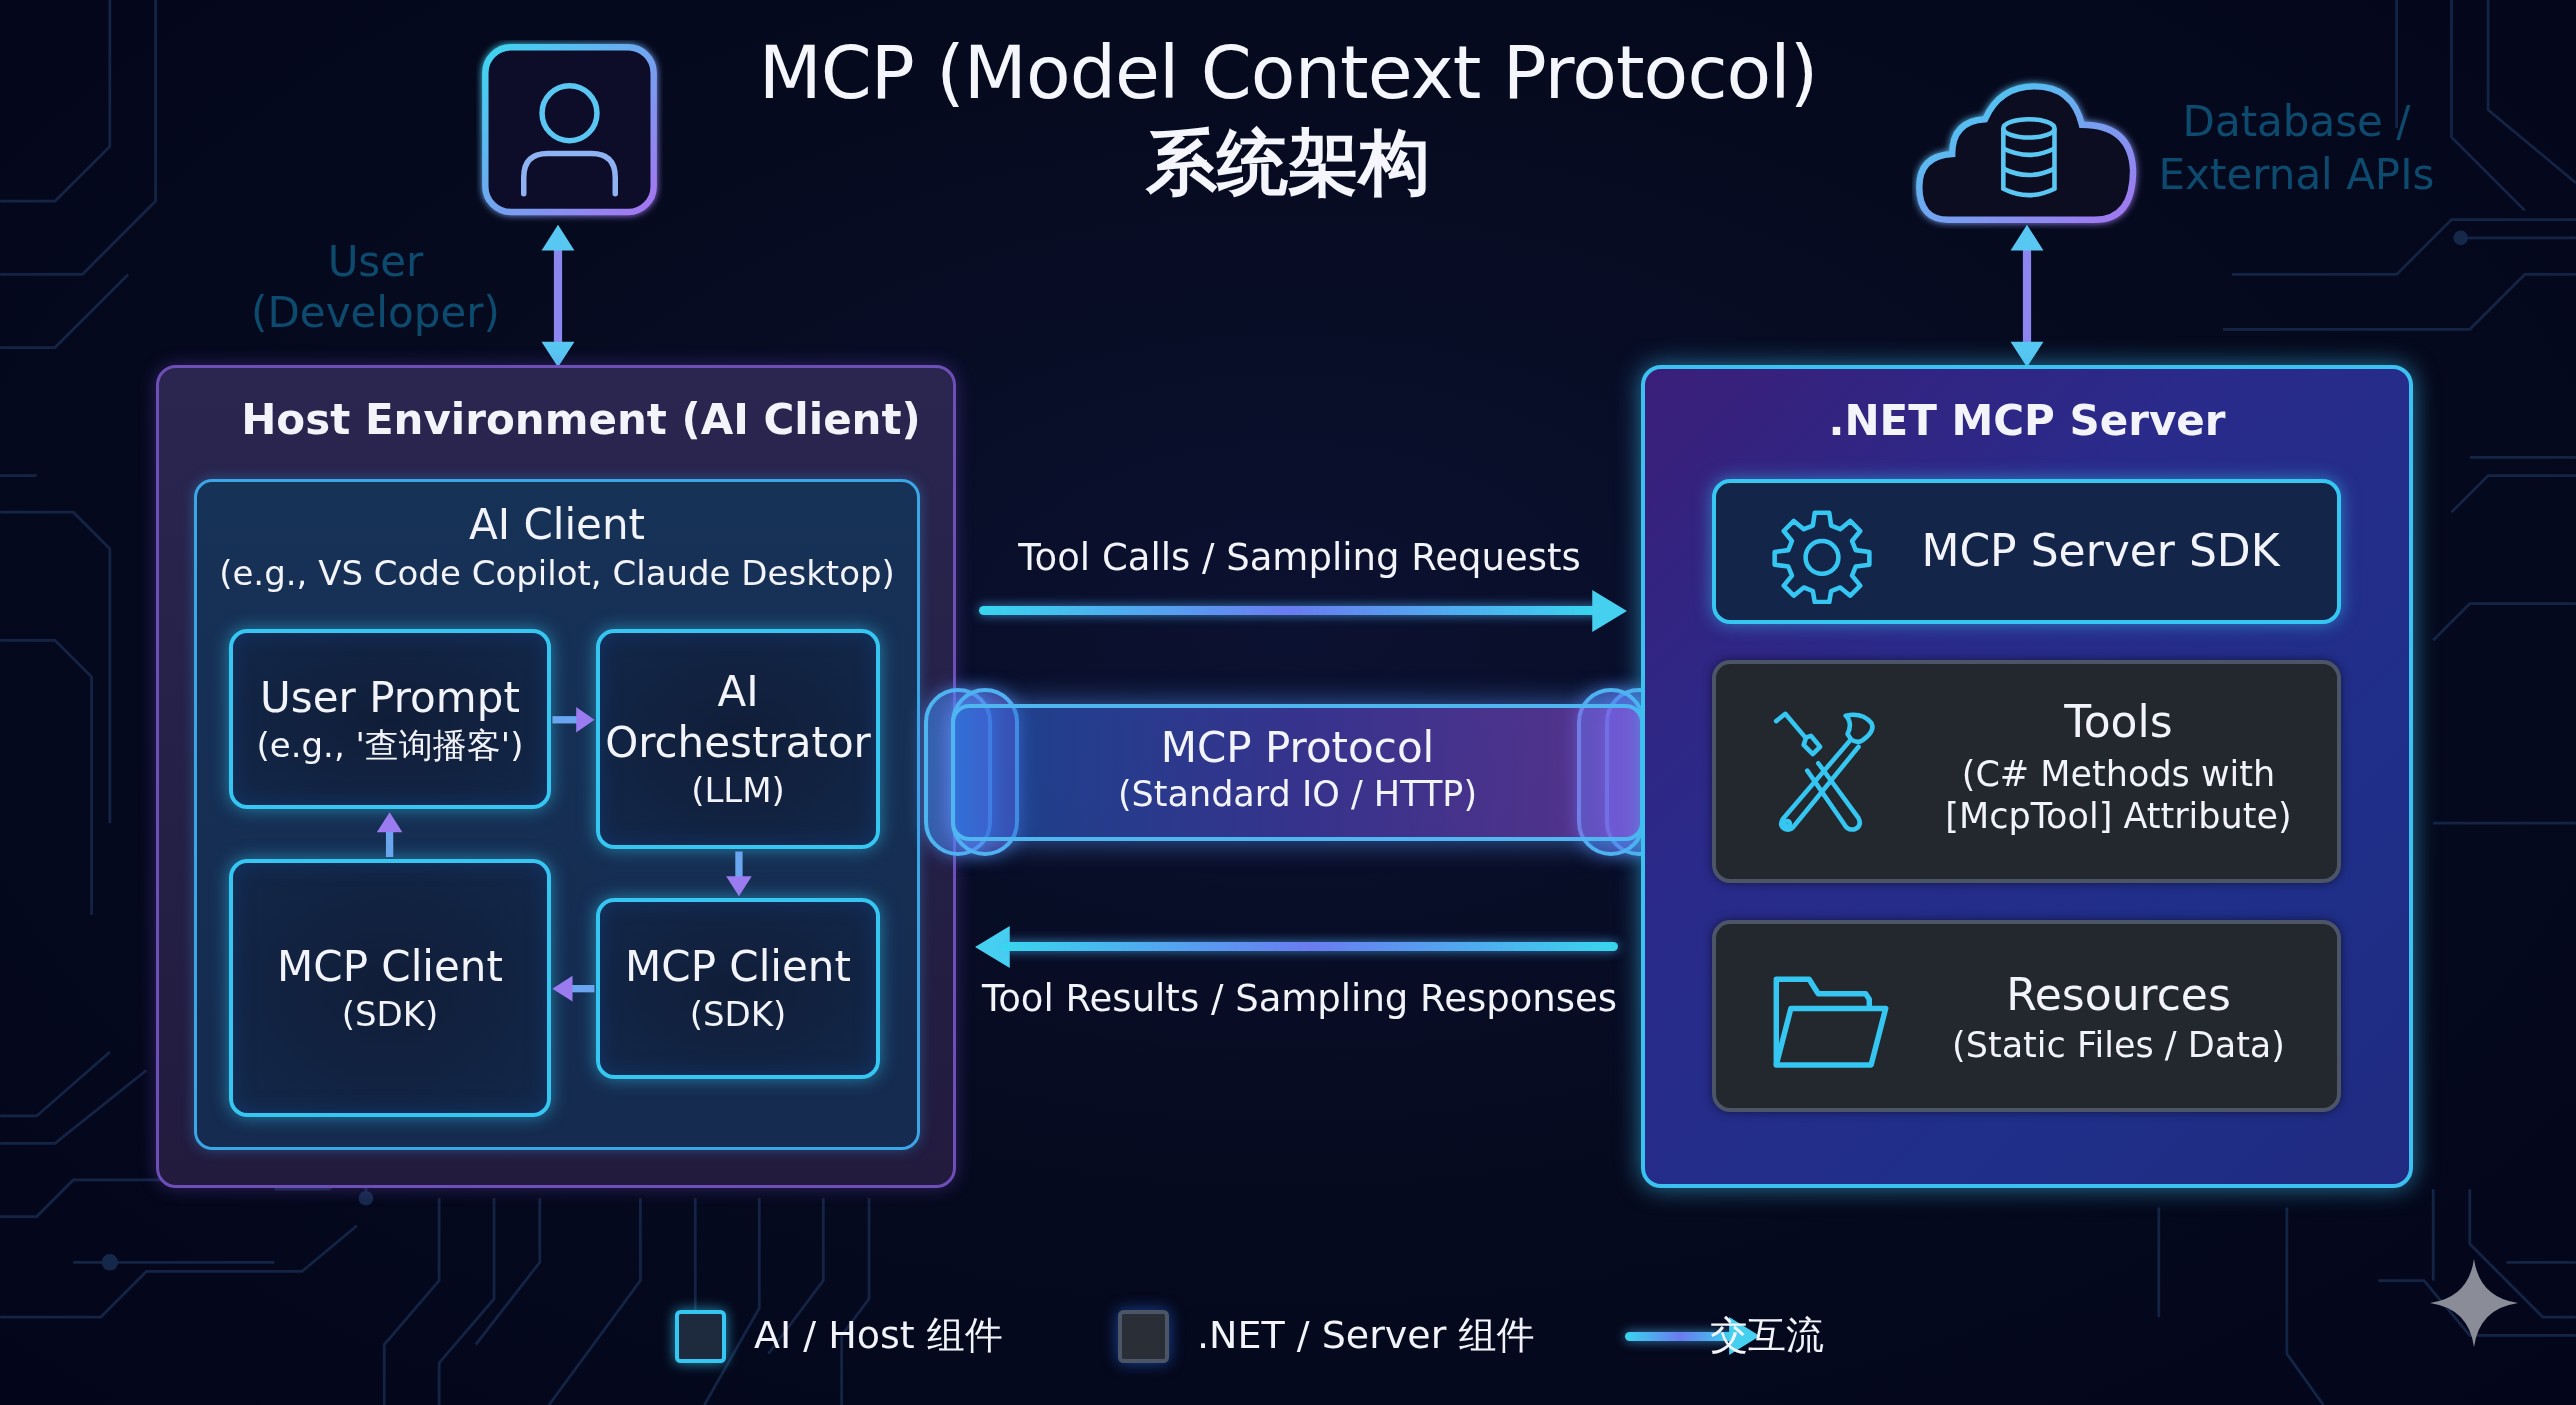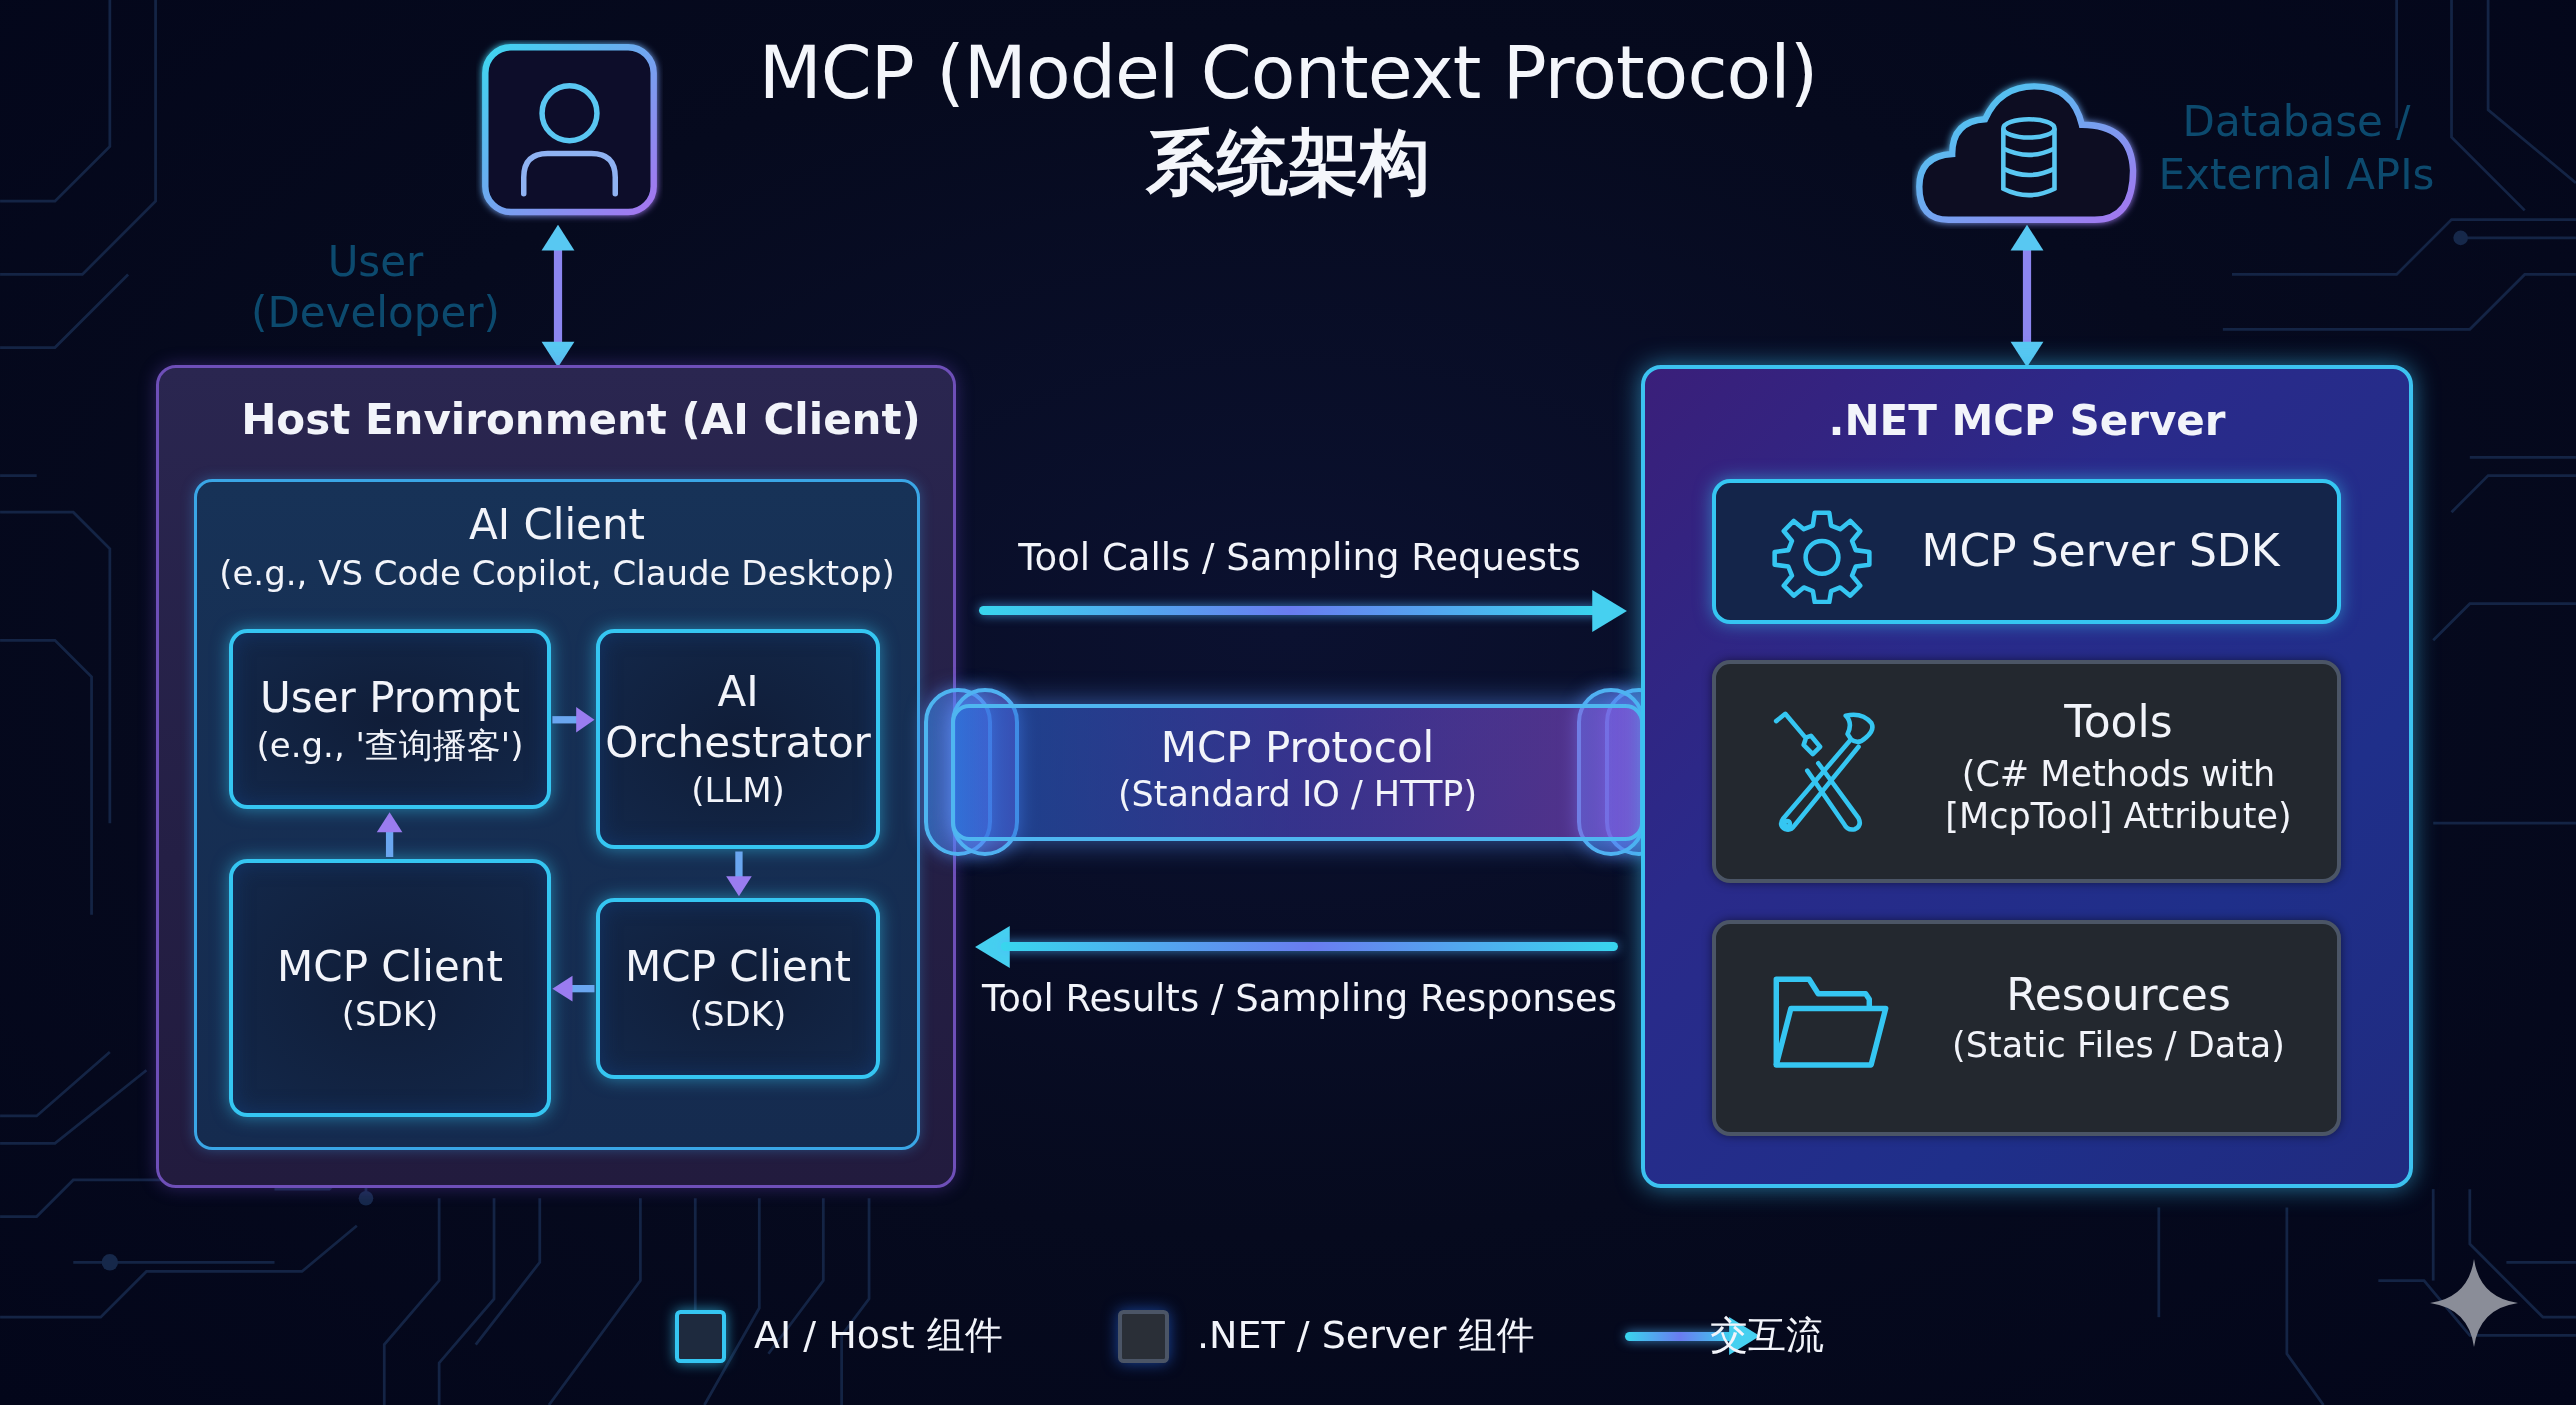--- a/index.html
+++ b/index.html
@@ -273,21 +273,21 @@
       <path d="M108 30 Q100 38 92 32 L88 26 Q94 14 86 6 Q104 2 114 14 Q118 22 108 30 Z"></path>
       <path d="M90 34 L18 118 Q12 126 20 130 Q26 132 30 126 L100 40"></path>
       <circle cx="22" cy="124" r="3"></circle>
     </g>
   </svg>
   <div class="box-text" style="left:201px;width:403px;top:31px;font-size:44px;line-height:53px;">Tools</div>
   <div class="box-text" style="left:201px;width:403px;top:88px;font-size:35px;line-height:44px;">(C# Methods with</div>
   <div class="box-text" style="left:201px;width:403px;top:130px;font-size:35px;line-height:44px;">[McpTool] Attribute)</div>
 </div>
 
-<div class="abs gray-box" style="left:1712px;top:920px;width:629px;height:216px;">
+<div class="abs gray-box" style="left:1712px;top:920px;width:629px;height:192px;">
   <svg class="abs" style="left:53px;top:46px;width:124px;height:106px" viewBox="0 0 136 116">
     <g fill="none" stroke="#35c6f2" stroke-width="6" stroke-linejoin="round">
       <path d="M8 104 L8 10 L44 10 L54 26 L106 26 L110 32 L110 40"></path>
       <path d="M8 104 L24 42 L128 42 L112 104 Z"></path>
     </g>
   </svg>
   <div class="box-text" style="left:201px;width:403px;top:44px;font-size:44px;line-height:53px;">Resources</div>
   <div class="box-text" style="left:201px;width:403px;top:99px;font-size:35px;line-height:44px;">(Static Files / Data)</div>
 </div>
 

